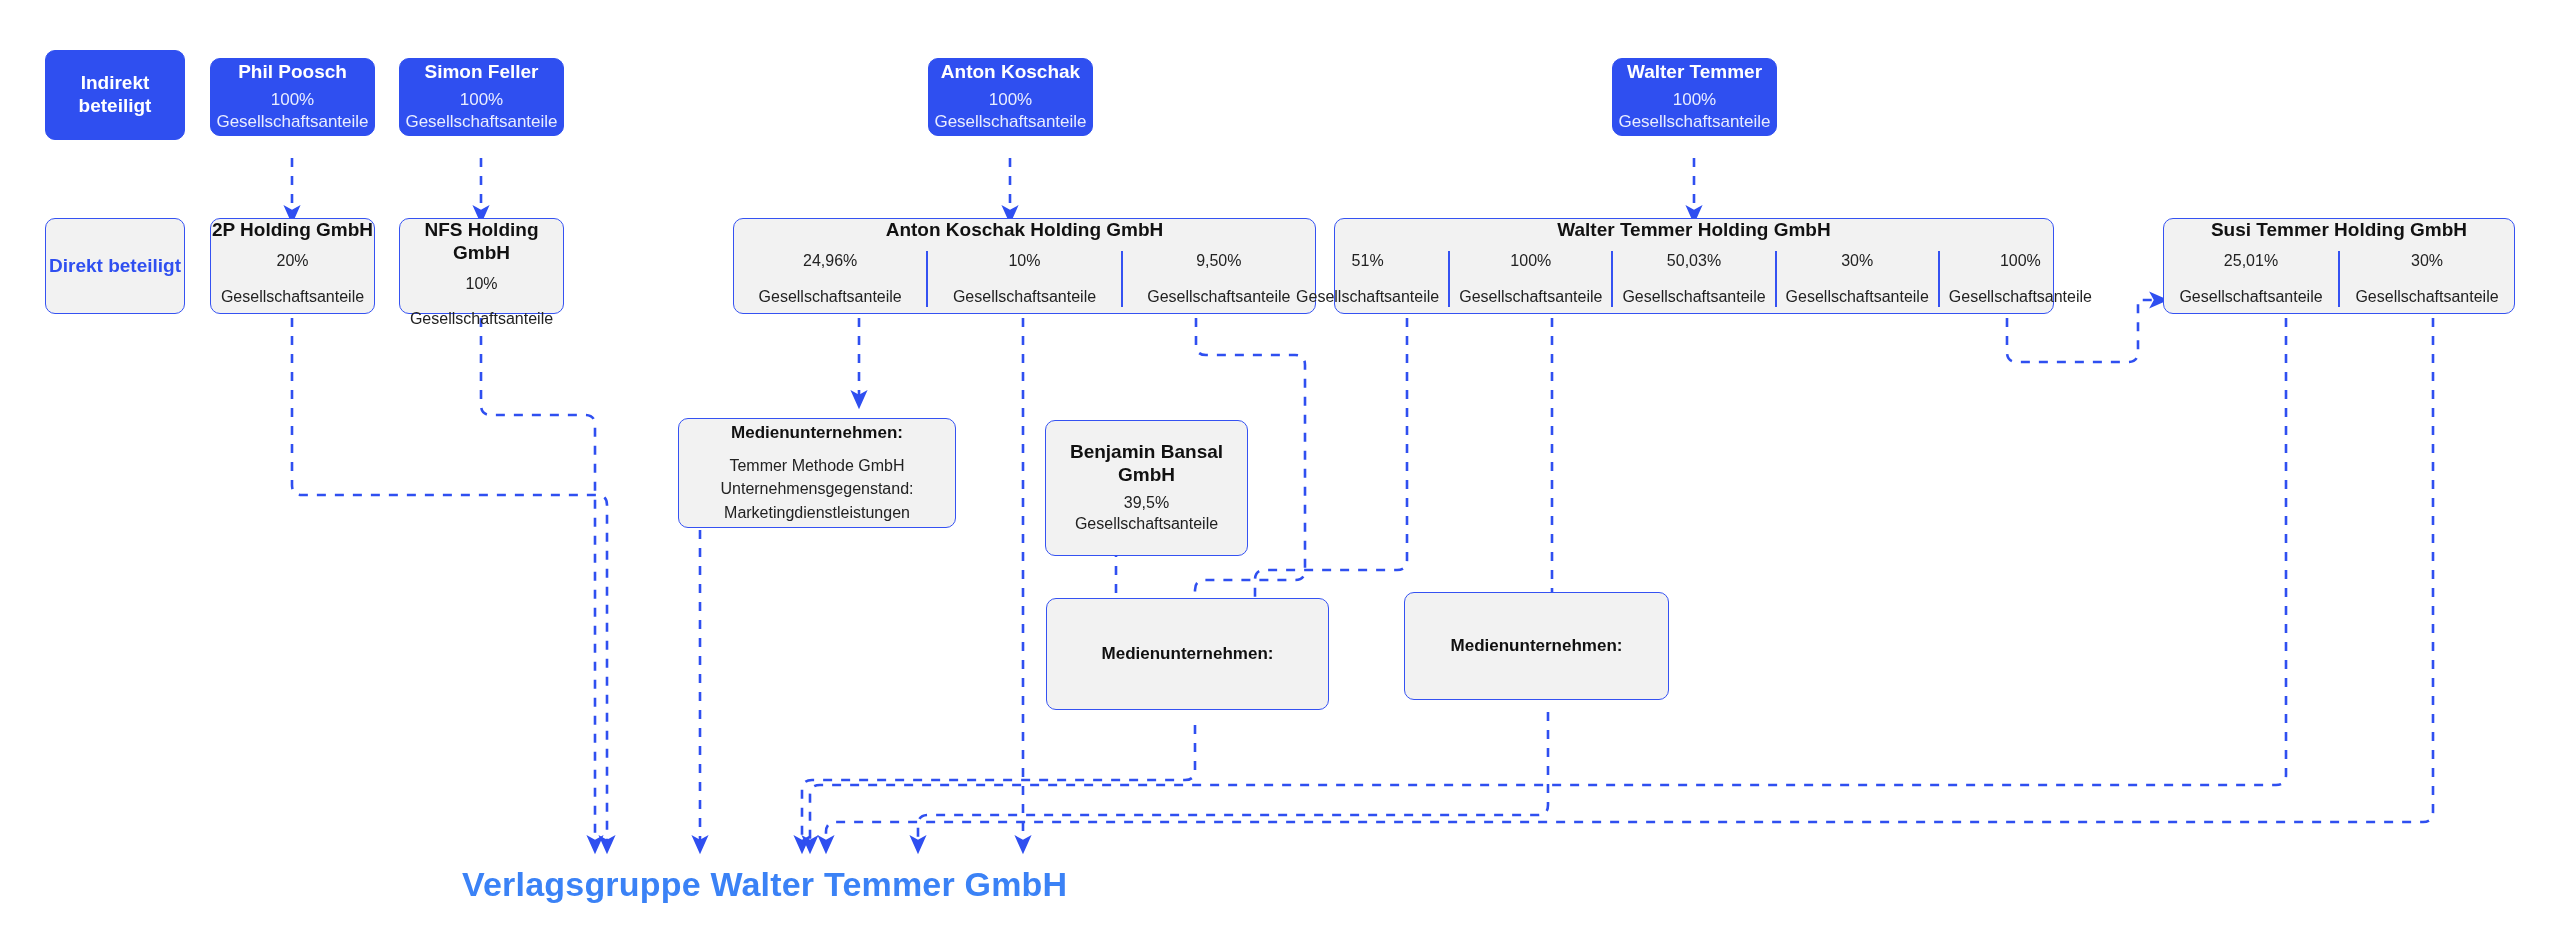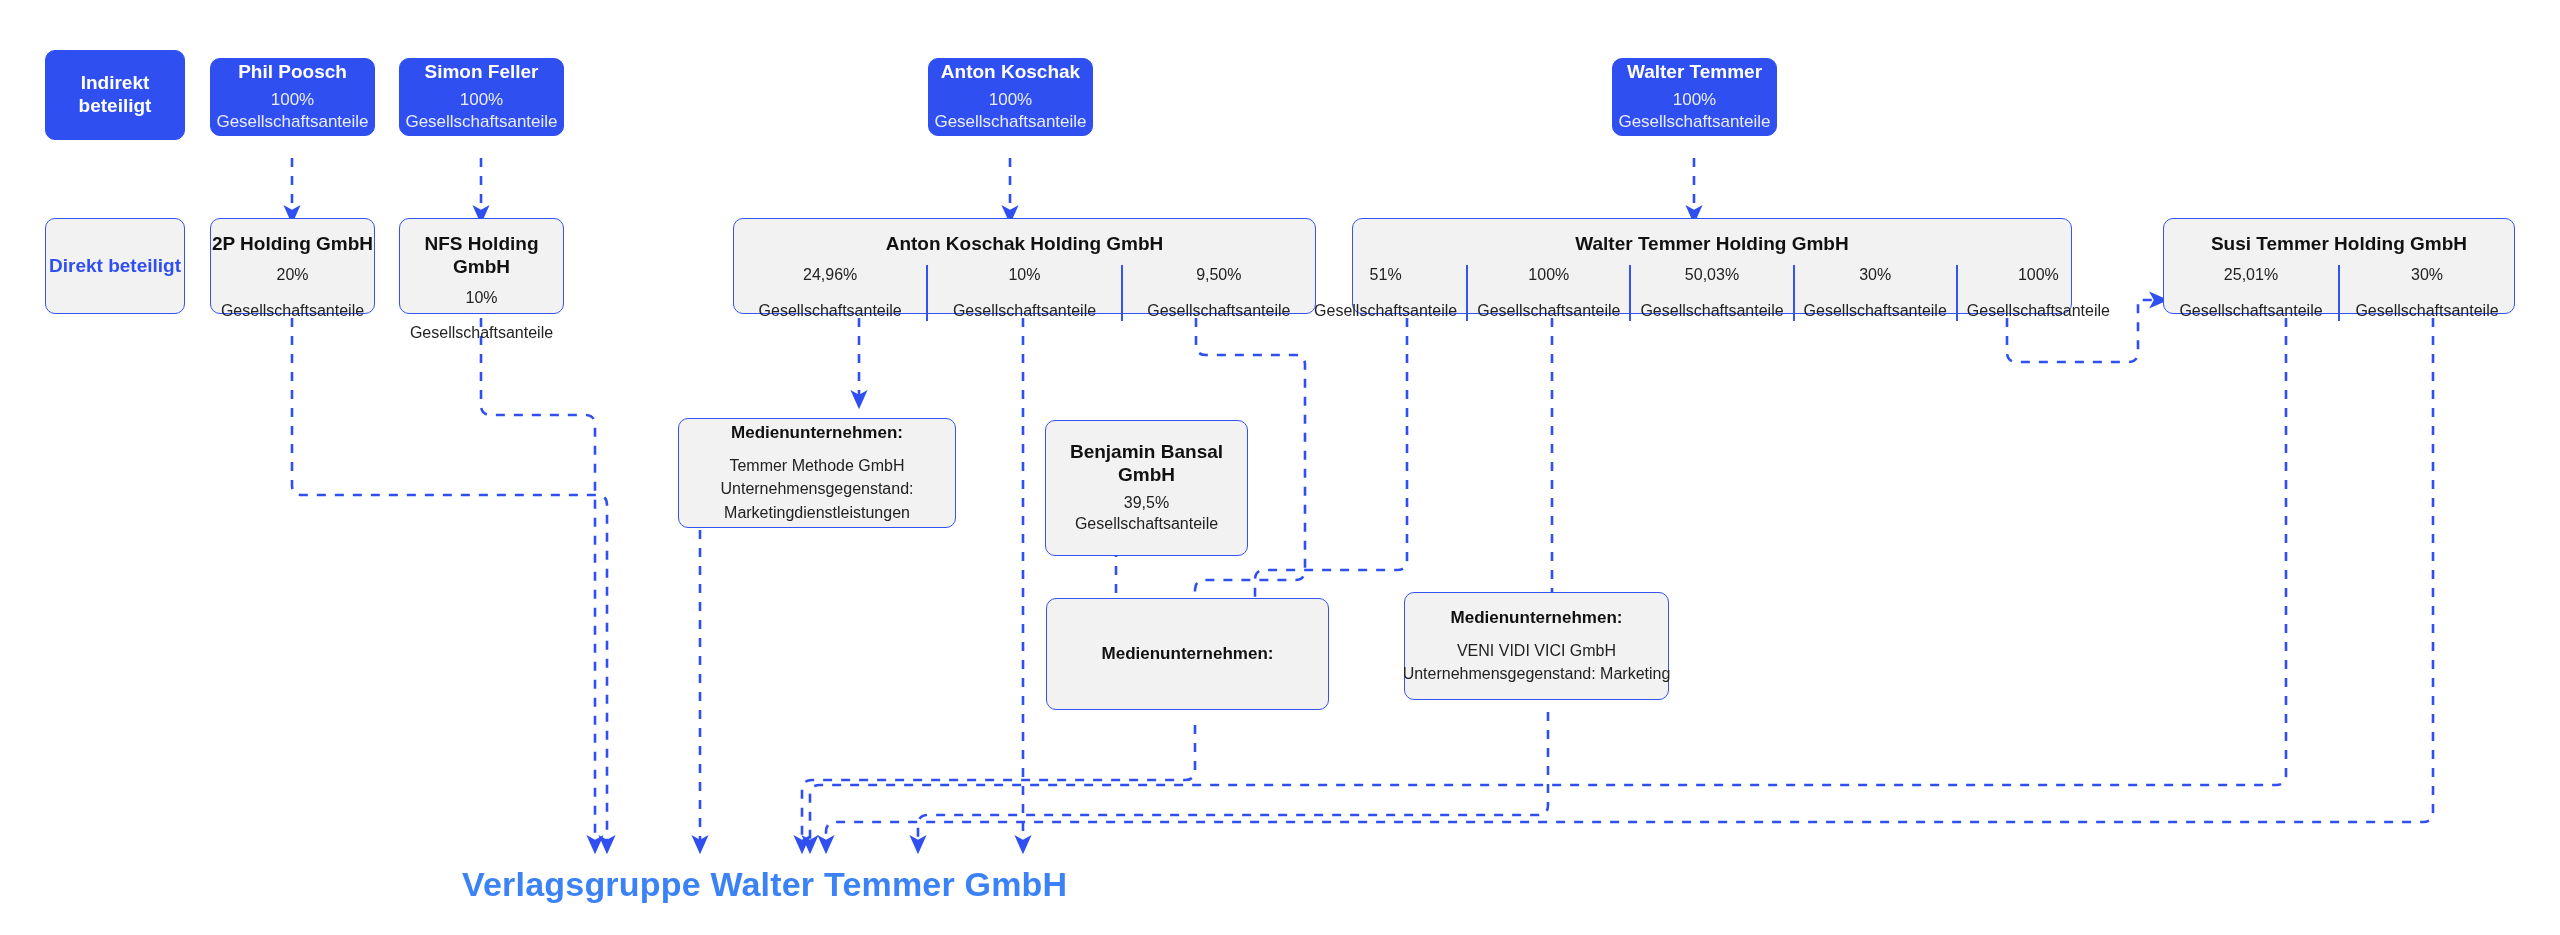--- a/index.html
+++ b/index.html
@@ -60,21 +60,20 @@
   .node.company .n-title{
     font-size:19px;font-weight:bold;color:#111111;line-height:1.2;
   }
   .node.company .n-sub{
     font-size:16px;font-weight:normal;color:#222222;line-height:1.35;margin-top:5px;
   }
 
   
   .node.segmented{
     justify-content:flex-start;
-    padding-top:14px;
   }
   .node.segmented .n-title{margin-bottom:9px;}
   .seg-row{
     display:flex;
     align-items:stretch;
     justify-content:center;
     width:100%;
   }
   .seg{
     flex:1 1 0;
@@ -227,21 +226,21 @@
         <div class="pct">10%</div>
         <div class="lbl">Gesellschaftsanteile</div>
       </div>
       <div class="seg">
         <div class="pct">9,50%</div>
         <div class="lbl">Gesellschaftsanteile</div>
       </div>
     </div>
   </div>
 
-  <div class="node company segmented" style="left:1334px;top:218px;width:720px;height:96px;margin-left:18px;">
+  <div class="node company segmented" style="left:1334px;top:218px;width:720px;height:96px;">
     <div class="n-title">Walter Temmer Holding GmbH</div>
     <div class="seg-row">
       <div class="seg">
         <div class="pct">51%</div>
         <div class="lbl">Gesellschaftsanteile</div>
       </div>
       <div class="seg">
         <div class="pct">100%</div>
         <div class="lbl">Gesellschaftsanteile</div>
       </div>
@@ -290,21 +289,17 @@
       <div>Marketingdienstleistungen</div>
     </div>
   </div>
 
   <div class="node company media" style="left:1046px;top:598px;width:283px;height:112px;">
     <div class="m-head">Medienunternehmen:</div>
   </div>
 
   <div class="node company media" style="left:1404px;top:592px;width:265px;height:108px;">
     <div class="m-head">Medienunternehmen:</div>
-    <div class="m-body">
-      <div>VENI VIDI VICI GmbH</div>
-      <div>Unternehmensgegenstand: Marketing</div>
-    </div>
   </div>
 
   <div id="bottom-title">Verlagsgruppe Walter Temmer GmbH</div>
 
 </div>
 
 </body></html>

